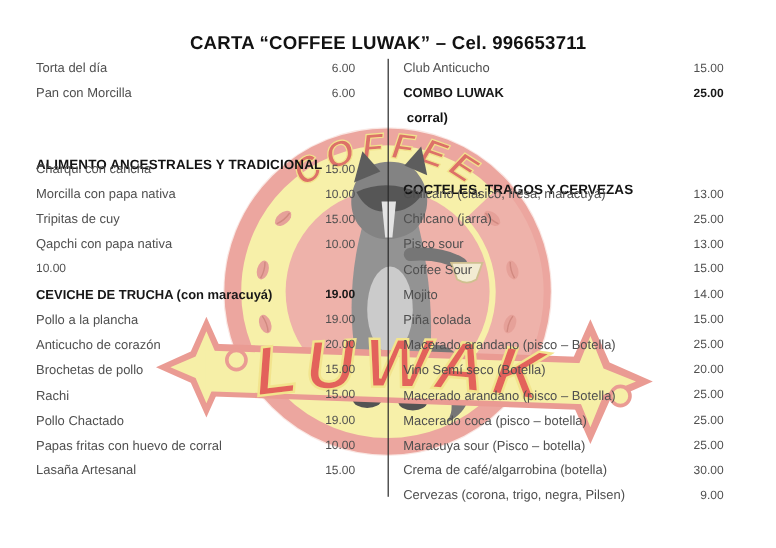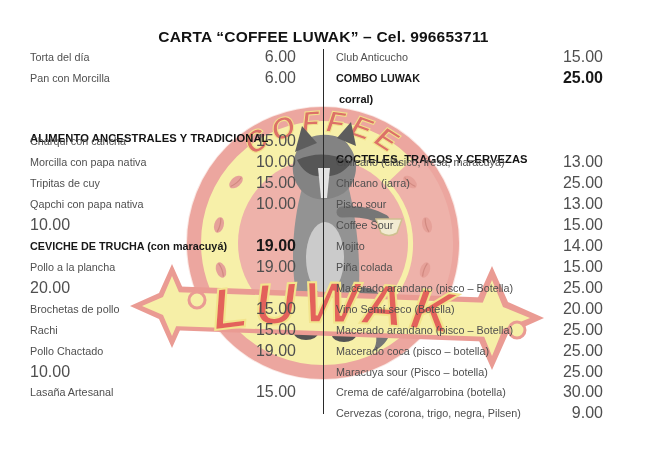--- a/index.html
+++ b/index.html
@@ -12,21 +12,21 @@
   .page-title{
     position:absolute;top:28px;left:0;width:647px;text-align:center;
     font-size:15.5px;font-weight:bold;color:#121212;letter-spacing:.2px;
   }
   .divider{position:absolute;left:323px;top:49px;width:1px;height:365px;background:#2a2a2a;}
   .col{position:absolute;top:47px;}
   .col.left{left:30px;width:266px;}
   .col.right{left:336px;width:267px;}
   .row{height:20.95px;display:flex;align-items:center;justify-content:space-between;}
   .row .label{font-size:10.8px;color:#4f4f4f;white-space:nowrap;}
-  .row .price{font-size:16px;color:#4f4f4f;}
+  .row .price{font-size:10px;color:#4f4f4f;}
   .row.bold .label,.row.bold .price{font-weight:bold;color:#181818;}
   .row.header .label{font-weight:bold;color:#131313;font-size:11.2px;letter-spacing:.1px;margin-top:36px;}
   .row.header-center{justify-content:flex-start;}
   .row.desc{justify-content:flex-start;}
   .row.desc .label{font-weight:bold;color:#131313;font-size:8.8px;}
   .row.desc .tail{font-weight:bold;color:#131313;font-size:11px;margin-left:3px;white-space:nowrap;}
 </style>
 </head>
 <body>
 
@@ -144,35 +144,37 @@
       </div>
     <div class="row bold">
         <span class="label">CEVICHE DE TRUCHA (con maracuyá)</span>
         <span class="price">19.00</span>
       </div>
     <div class="row">
         <span class="label">Pollo a la plancha</span>
         <span class="price">19.00</span>
       </div>
     <div class="row">
+        <span class="label">Anticucho de corazón</span>
         <span class="price">20.00</span>
       </div>
     <div class="row">
         <span class="label">Brochetas de pollo</span>
         <span class="price">15.00</span>
       </div>
     <div class="row">
         <span class="label">Rachi</span>
         <span class="price">15.00</span>
       </div>
     <div class="row">
         <span class="label">Pollo Chactado</span>
         <span class="price">19.00</span>
       </div>
     <div class="row">
+        <span class="label">Papas fritas con huevo de corral</span>
         <span class="price">10.00</span>
       </div>
     <div class="row">
         <span class="label">Lasaña Artesanal</span>
         <span class="price">15.00</span>
       </div>
   </div>
 
   <div class="col right">
     <div class="row">

